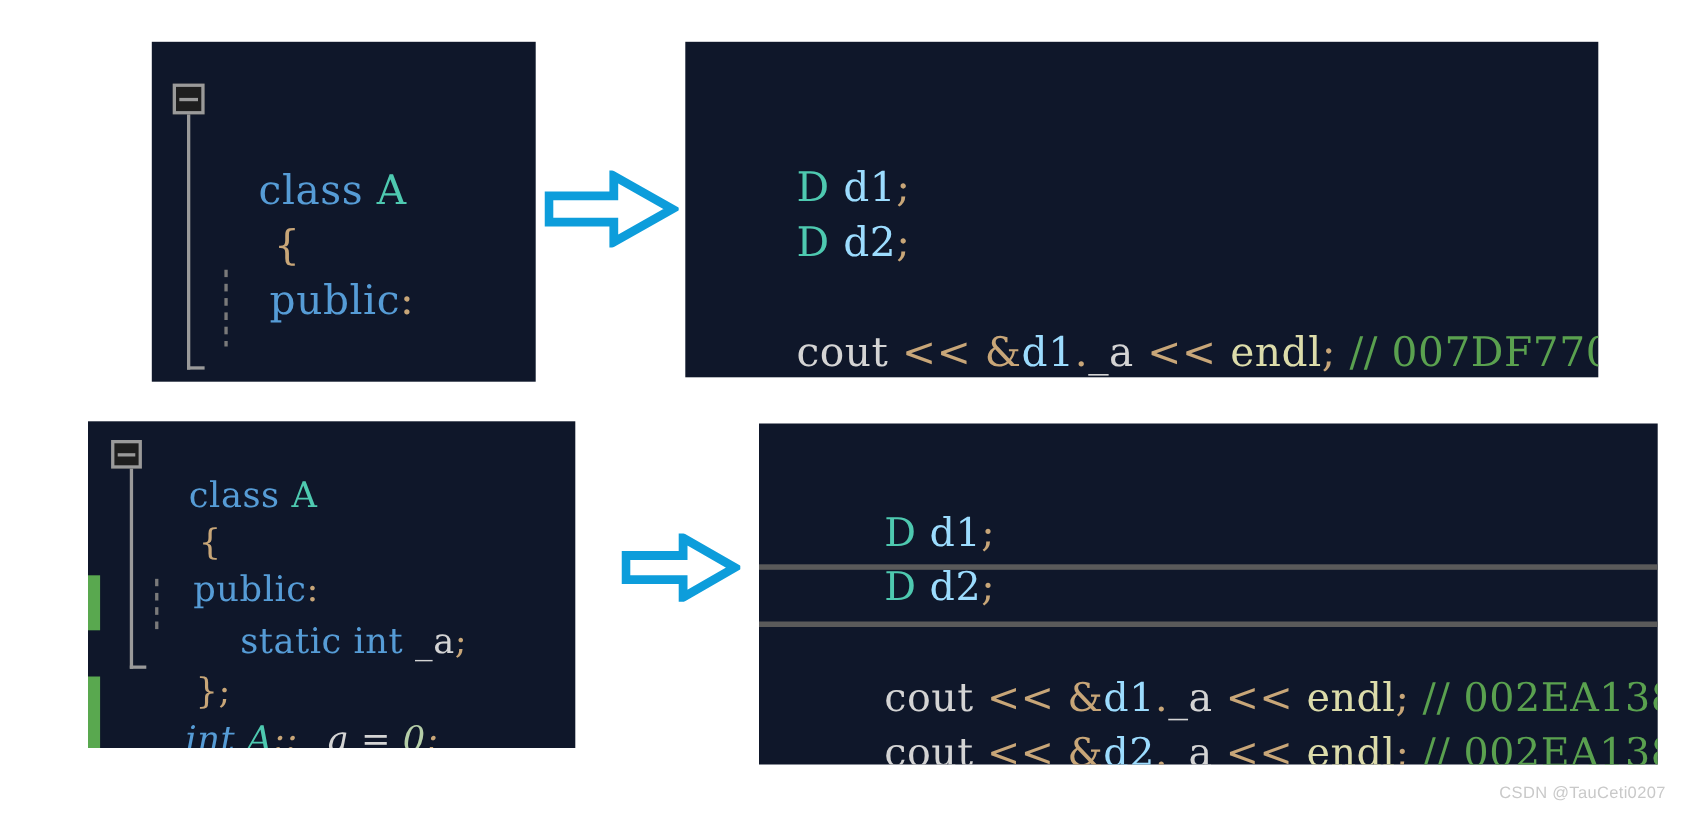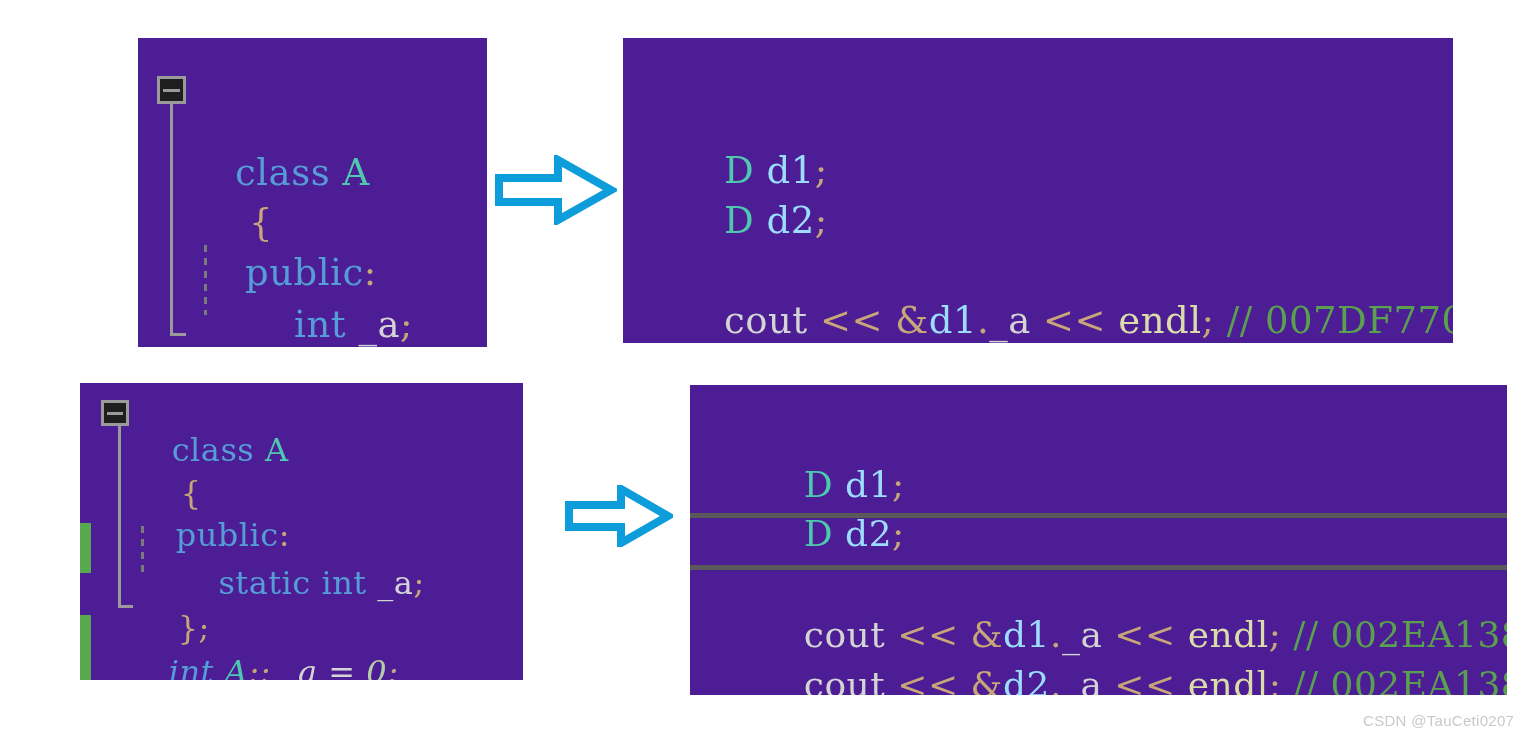--- a/index.html
+++ b/index.html
@@ -11,21 +11,21 @@
     width: 1537px;
     height: 742px;
     position: relative;
     font-family: "Liberation Serif", serif;
     overflow: hidden;
   }
 
   
   .code-block {
     position: absolute;
-    background: #4c1d95;
+    background: #0f172a;
     box-sizing: border-box;
     overflow: hidden;
   }
   .code-line {
     position: relative;
     white-space: pre;
     font-family: "DejaVu Serif", "Liberation Serif", serif;
     letter-spacing: 0.5px;
   }
 
@@ -121,23 +121,20 @@
   </div>
 
   <div class="code-line" style="position:absolute; left:62px; top:120px; font-size:37px;">
     <span class="t-punct">{</span>
   </div>
 
   <div class="code-line" style="position:absolute; left:58px; top:170px; font-size:37px;">
     <span class="t-key">public</span><span class="t-punct">:</span>
   </div>
 
-  <div class="code-line" style="position:absolute; left:58px; top:222px; font-size:37px;">
-    <span class="t-key">    int </span><span class="t-plain">_a</span><span class="t-punct">;</span>
-  </div>
 
   <div class="code-line" style="position:absolute; left:60px; top:268px; font-size:37px;">
     
   </div>
 </div>
 
 <div class="code-block" style="left:623px; top:38px; width:830px; height:305px;">
 
   <div class="code-line" style="position:absolute; left:52px; top:68px; font-size:37px;">
     <span class="t-type">D</span><span class="t-plain"> </span><span class="t-var">d1</span><span class="t-punct">;</span>

